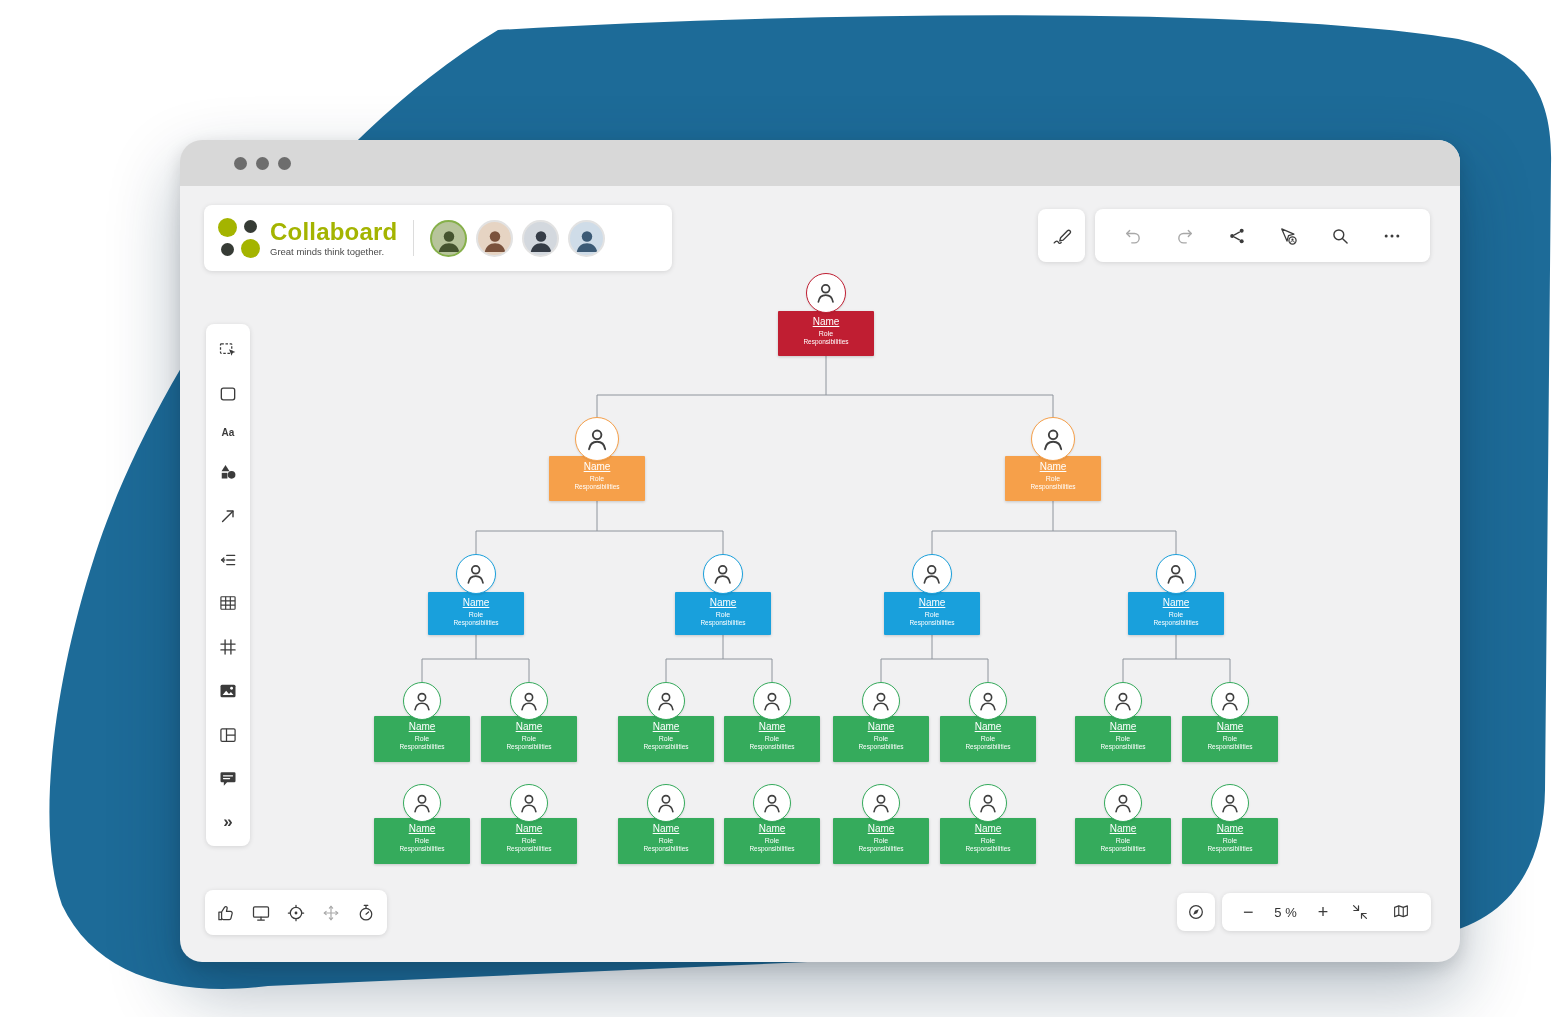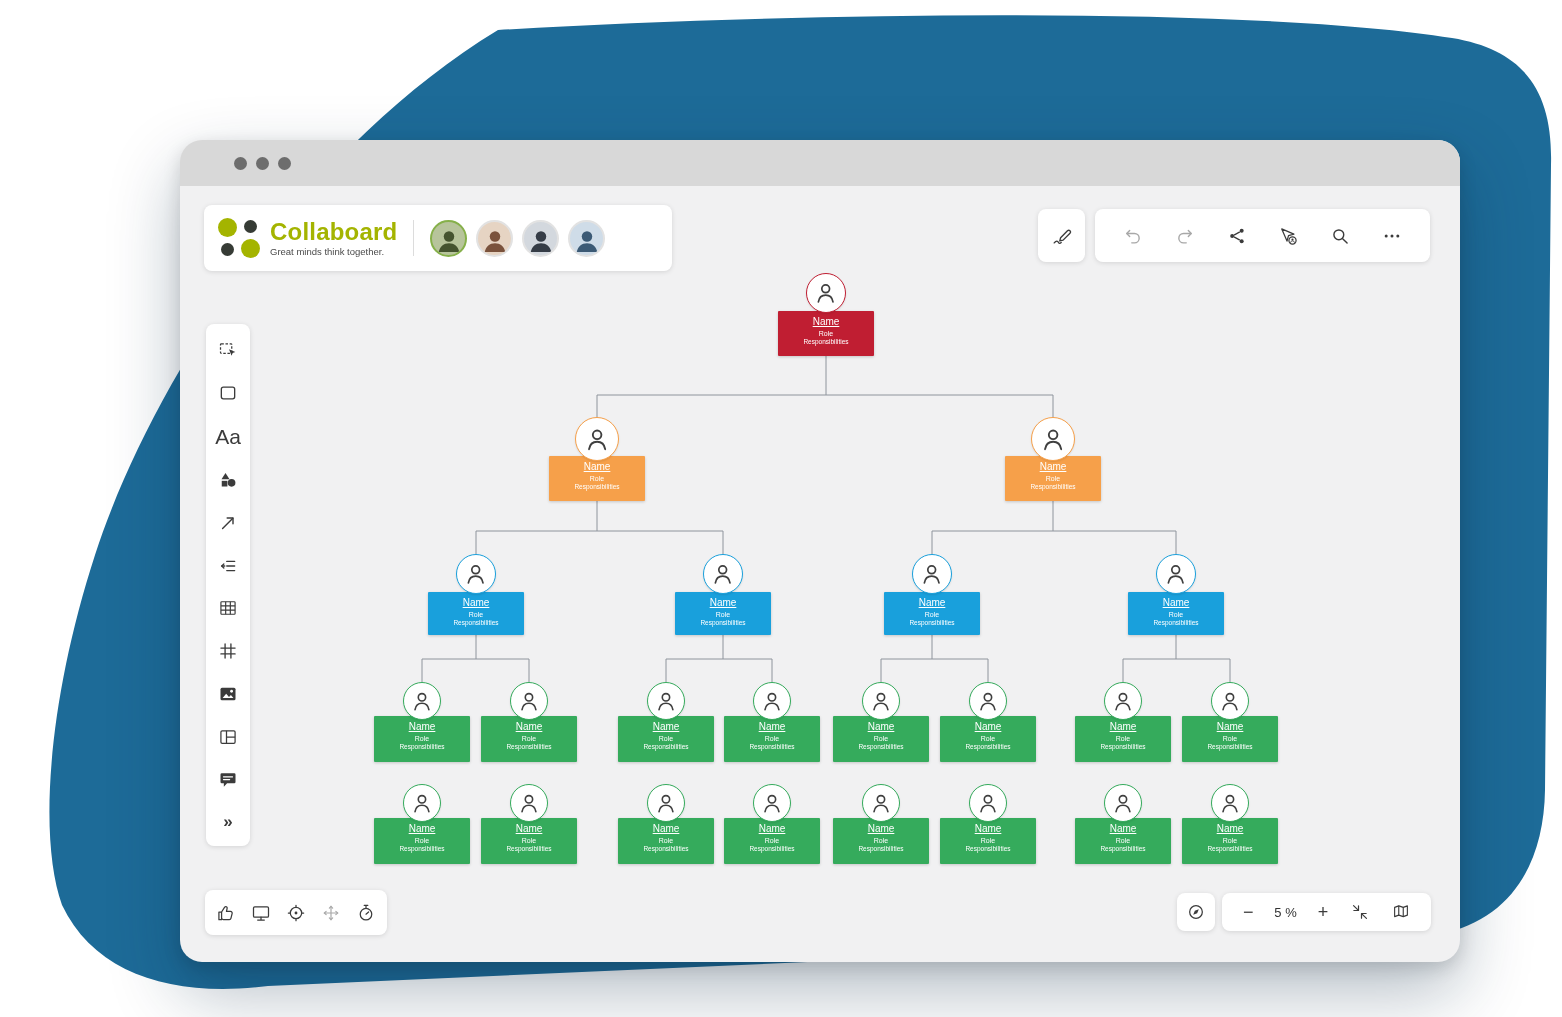--- a/index.html
+++ b/index.html
@@ -35,21 +35,21 @@
 
   
   .pen-card{left:1038px;top:209px;width:47px;height:53px;display:flex;align-items:center;justify-content:center;}
   .header-tools{left:1095px;top:209px;width:335px;height:53px;display:flex;align-items:center;justify-content:space-evenly;}
   .tbtn{appearance:none;background:none;border:none;padding:4px;display:flex;align-items:center;justify-content:center;
         color:#3b3b3b;cursor:pointer;font-family:inherit;}
   .tbtn.muted{color:#a8a8a8;}
   .icon{display:flex;}
   .icon svg{width:20px;height:20px;display:block;}
   .pen-card .icon svg{width:22px;height:22px;}
-  .glyph{font-size:21px;font-weight:400;color:#3b3b3b;line-height:1;}
+  .glyph{font-size:10px;font-weight:700;color:#3b3b3b;line-height:1;}
   .glyph.big{font-size:17px;font-weight:700;}
 
   .side-toolbar{left:206px;top:324px;width:44px;height:522px;display:flex;flex-direction:column;align-items:center;
                 justify-content:space-between;padding:12px 0;box-sizing:border-box;}
 
   .bottom-left{left:205px;top:890px;width:182px;height:45px;display:flex;align-items:center;justify-content:space-evenly;}
   .compass-card{left:1177px;top:893px;width:38px;height:38px;display:flex;align-items:center;justify-content:center;}
   .zoom-card{left:1222px;top:893px;width:209px;height:38px;display:flex;align-items:center;justify-content:space-evenly;}
   .zbtn{appearance:none;background:none;border:none;font-size:18px;color:#3b3b3b;display:flex;align-items:center;
         padding:2px;cursor:pointer;font-family:inherit;line-height:1;}

